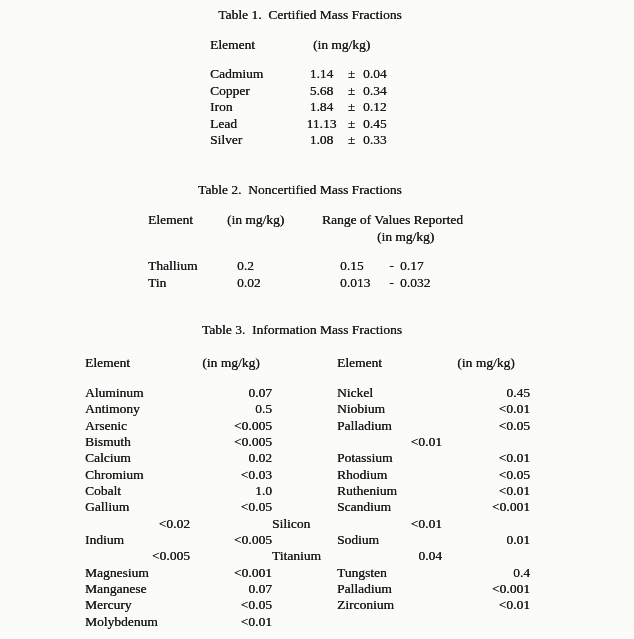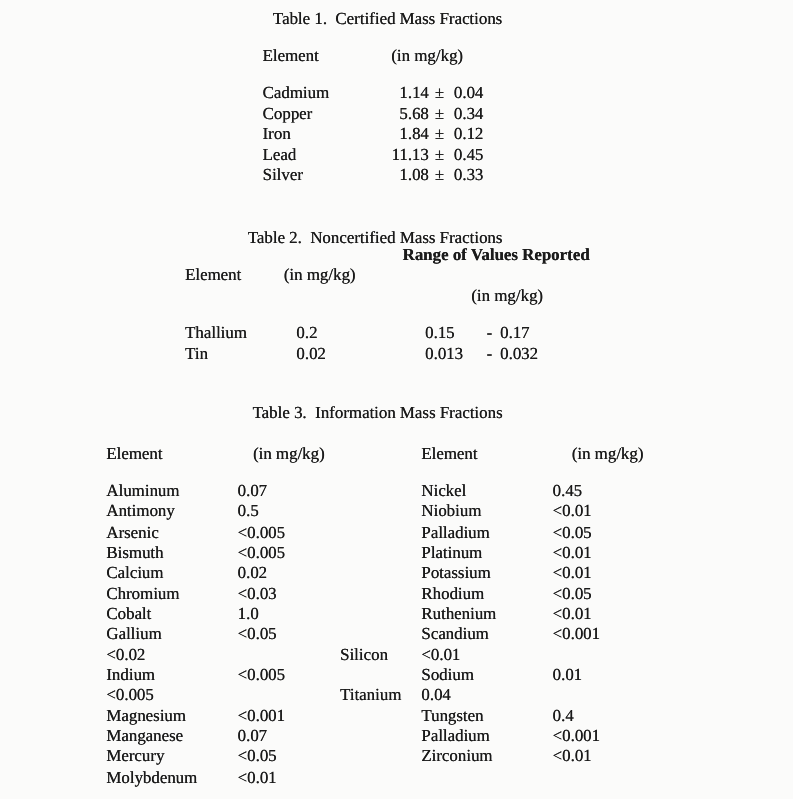--- a/index.html
+++ b/index.html
@@ -13,43 +13,43 @@
   }
   .abs{position:absolute;white-space:pre;}
   .title{text-align:center;}
 
   
   .t1-title{left:150px;top:7px;width:320px;}
   .t1-head-el{left:210px;top:37px;}
   .t1-head-val{left:313px;top:37px;}
   .t1-rows{position:absolute;left:210px;top:66px;}
   .t1-row{display:grid;grid-template-columns:90px 43px 17px 40px;height:16.5px;line-height:16.5px;font-family:Liberation Serif, serif;}
-  .t1-row .c-val{text-align:right;}
+  .t1-row .c-val{text-align:center;}
   .t1-row .c-pm{text-align:center;}
   .t1-row .c-unc{padding-left:3px;}
 
   
   .t2-title{left:140px;top:182px;width:320px;}
   .t2-head-el{left:148px;top:212px;}
   .t2-head-val{left:227px;top:212px;}
-  .t2-head-range1{left:322px;top:196px;font-weight:bold;}
+  .t2-head-range1{left:322px;top:212px;}
   .t2-head-range2{left:377px;top:229px;}
   .t2-rows{position:absolute;left:148px;top:257px;}
   .t2-row{display:grid;grid-template-columns:89px 103px 43px 17px 45px;height:17px;line-height:17px;}
   .t2-row .c-dash{text-align:center;}
 
   
   .t3-title{left:142px;top:322px;width:320px;}
   .t3-head-el-l{left:85px;top:355px;}
   .t3-head-val-l{left:190px;top:355px;width:82px;text-align:center;}
   .t3-head-el-r{left:337px;top:355px;}
   .t3-head-val-r{left:442px;top:355px;width:88px;text-align:center;}
   .t3-rows{position:absolute;left:85px;top:385px;}
   .t3-row{display:grid;grid-template-columns:105px 82px 65px 105px 88px;height:16.35px;line-height:16.35px;}
-  .t3-row .c-val-l,.t3-row .c-val-r{text-align:left;}
+  .t3-row .c-val-l,.t3-row .c-val-r{text-align:right;}
 </style>
 </head>
 <body style="background: rgb(251, 251, 250);">
 
 <div class="page" style="color: rgb(27, 27, 27);">
 
   <section>
     <div class="abs title t1-title">Table 1.  Certified Mass Fractions</div>
     <div class="abs t1-head-el">Element</div>
     <div class="abs t1-head-val">(in mg/kg)</div>
@@ -147,21 +147,20 @@
           <span class="c-val-l">&lt;0.005</span>
           <span class="c-gap"></span>
           <span class="c-name-r">Palladium</span>
           <span class="c-val-r">&lt;0.05</span>
         </div>
 
         <div class="t3-row">
           <span class="c-name-l">Bismuth</span>
           <span class="c-val-l">&lt;0.005</span>
           <span class="c-gap"></span>
-          <span class="c-name-r">Platinum</span>
           <span class="c-val-r">&lt;0.01</span>
         </div>
 
         <div class="t3-row">
           <span class="c-name-l">Calcium</span>
           <span class="c-val-l">0.02</span>
           <span class="c-gap"></span>
           <span class="c-name-r">Potassium</span>
           <span class="c-val-r">&lt;0.01</span>
         </div>

